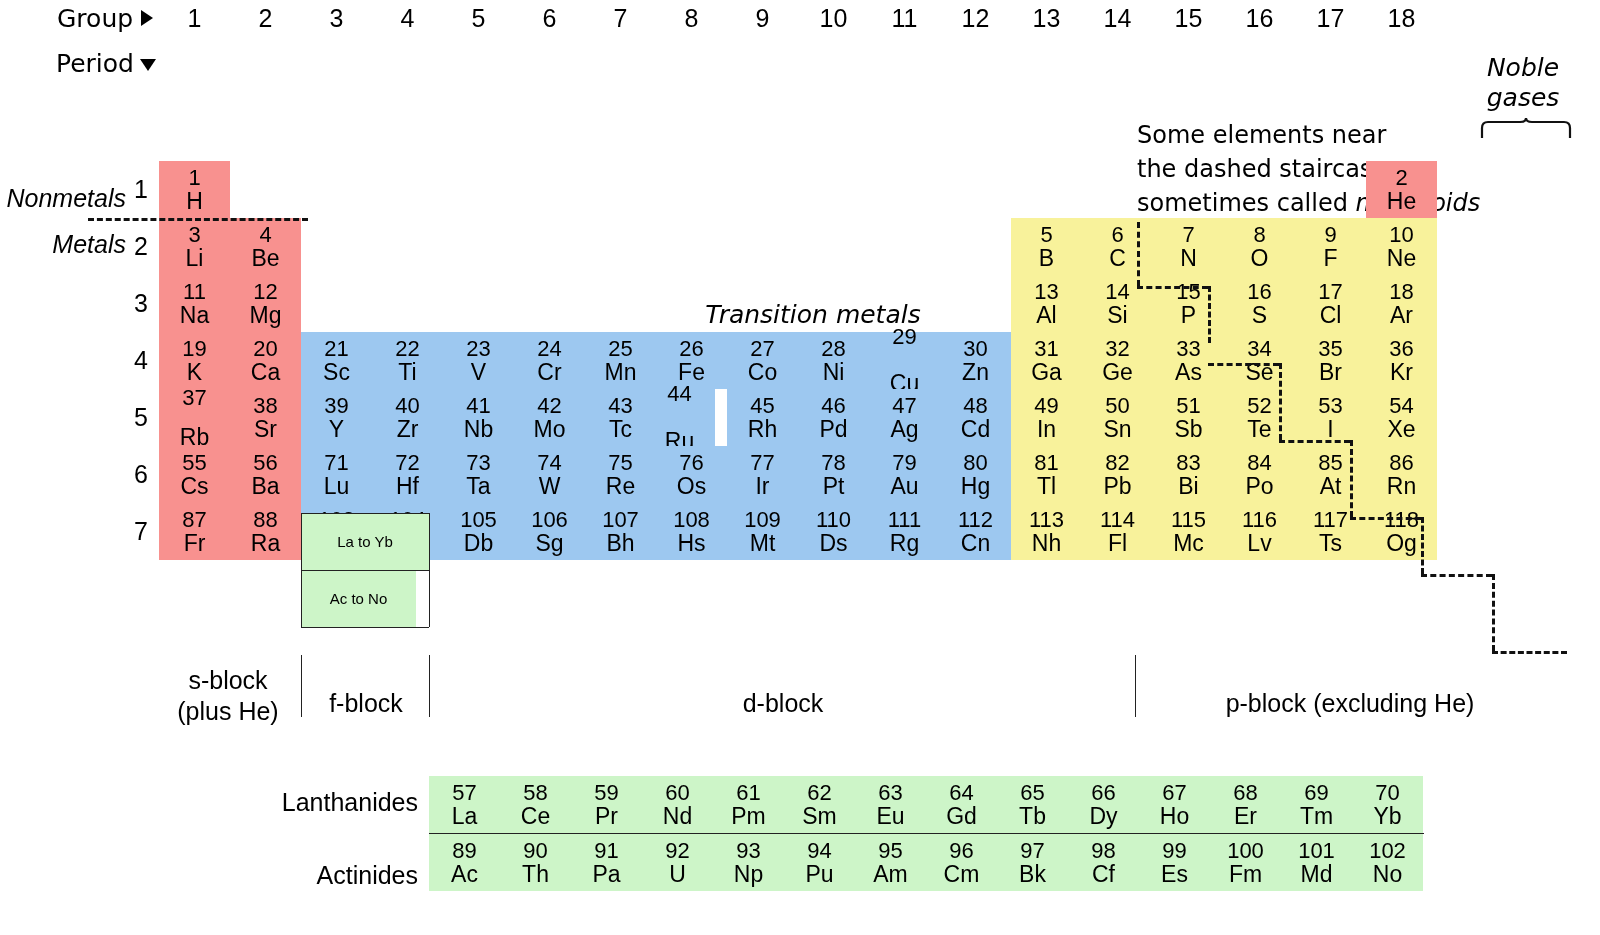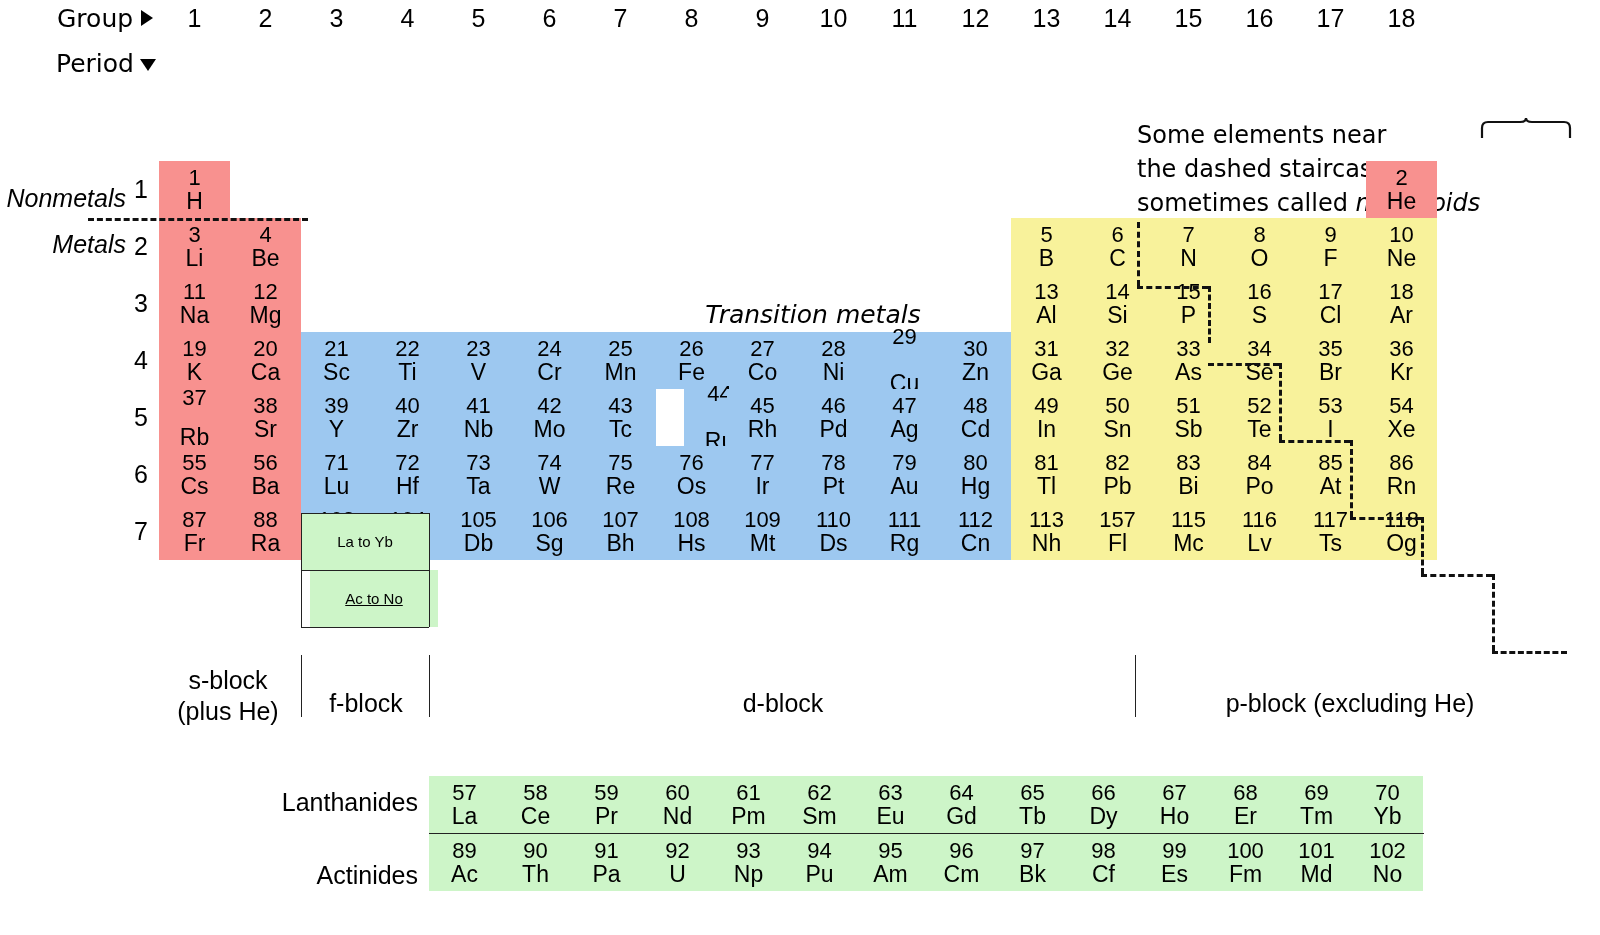--- a/index.html
+++ b/index.html
@@ -122,20 +122,24 @@
       <div class="abs period-num" style="left: 126px; top: 291px;">3</div>
       <div class="abs period-num" style="left: 126px; top: 348px;">4</div>
       <div class="abs period-num" style="left: 126px; top: 405px;">5</div>
       <div class="abs period-num" style="left: 126px; top: 462px;">6</div>
       <div class="abs period-num" style="left: 126px; top: 519px;">7</div>
     </div>
 
   <div class="side-lbl ital" style="left:0px;top:184px;width:126px;">Nonmetals</div>
   <div class="side-lbl ital" style="left:0px;top:230px;width:126px;">Metals</div>
 
+  <div class="noble" style="left:1463px;top:53px;width:120px;">
+    <div>Noble</div>
+    <div>gases</div>
+  </div>
   <svg class="abs" style="left:1480px;top:118px;" width="92" height="22">
     <path d="M2,20 L2,10 Q2,4 8,4 L40,4 Q46,4 46,0 Q46,4 52,4 L84,4 Q90,4 90,10 L90,20" fill="none" stroke="#111" stroke-width="2.2"></path>
   </svg>
 
   <div class="note" style="left:1137px;top:118px;">
     <div>Some elements near</div>
     <div>the dashed staircase are</div>
     <div><span>sometimes called </span><span class="ital">metalloids</span></div>
   </div>
 
@@ -310,21 +314,21 @@
         <div class="sym">Nb</div>
       </div>
       <div class="cell c-blue" style="left: 514px; top: 389px;">
         <div class="z">42</div>
         <div class="sym">Mo</div>
       </div>
       <div class="cell c-blue" style="left: 585px; top: 389px;">
         <div class="z">43</div>
         <div class="sym">Tc</div>
       </div>
-      <div class="cell c-blue" style="left: 684px; top: 389px; gap: 24px;">
+      <div class="cell c-blue" style="left: 644px; top: 389px; gap: 24px;">
         <div class="z">44</div>
         <div class="sym">Ru</div>
       </div>
       <div class="cell c-blue" style="left: 727px; top: 389px;">
         <div class="z">45</div>
         <div class="sym">Rh</div>
       </div>
       <div class="cell c-blue" style="left: 798px; top: 389px;">
         <div class="z">46</div>
         <div class="sym">Pd</div>
@@ -479,21 +483,21 @@
       </div>
       <div class="cell c-blue" style="left: 940px; top: 503px;">
         <div class="z">112</div>
         <div class="sym">Cn</div>
       </div>
       <div class="cell c-yellow" style="left: 1011px; top: 503px;">
         <div class="z">113</div>
         <div class="sym">Nh</div>
       </div>
       <div class="cell c-yellow" style="left: 1082px; top: 503px;">
-        <div class="z">157</div>
+        <div class="z">114</div>
         <div class="sym">Fl</div>
       </div>
       <div class="cell c-yellow" style="left: 1153px; top: 503px;">
         <div class="z">115</div>
         <div class="sym">Mc</div>
       </div>
       <div class="cell c-yellow" style="left: 1224px; top: 503px;">
         <div class="z">116</div>
         <div class="sym">Lv</div>
       </div>
@@ -503,21 +507,21 @@
       </div>
       <div class="cell c-yellow" style="left: 1366px; top: 503px;">
         <div class="z">118</div>
         <div class="sym">Og</div>
       </div>
     </div>
 
   <div class="spanbox" style="left:301px;top:513px;width:128px;height:57px;">
     <span>La to Yb</span>
   </div>
-  <div class="spanbox" style="left:310px;top:570px;width:128px;height:57px;text-decoration:underline;">
+  <div class="spanbox" style="left:301px;top:570px;width:115px;height:57px;">
     <span>Ac to No</span>
   </div>
   <div class="solid-h" style="left:301px;top:513px;width:128px;"></div>
   <div class="solid-h" style="left:301px;top:570px;width:128px;"></div>
   <div class="solid-h" style="left:301px;top:627px;width:128px;"></div>
   <div class="solid-v" style="left:301px;top:513px;height:114px;"></div>
   <div class="solid-v" style="left:429px;top:513px;height:114px;"></div>
 
   <div class="dash-h" style="left:88px;top:218px;width:220px;"></div>
 

